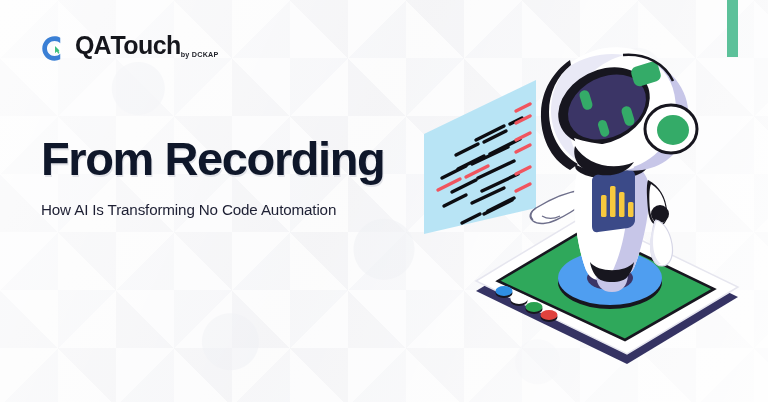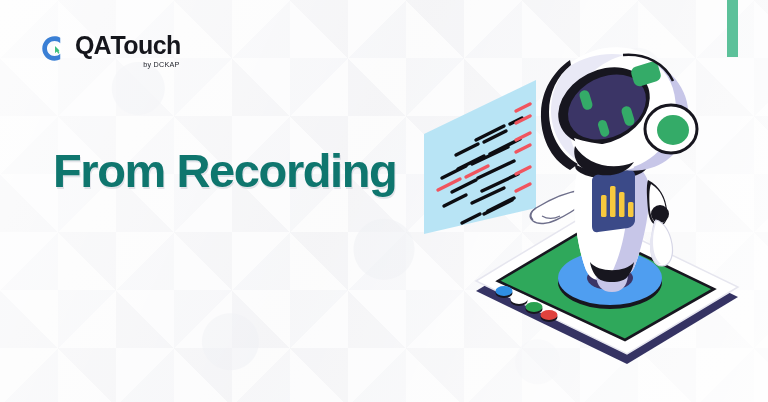--- a/index.html
+++ b/index.html
@@ -67,56 +67,56 @@
     gap: 7px;
   }
   .logo-mark {
     width: 27px;
     height: 27px;
     flex: 0 0 27px;
     margin-top: 2px;
   }
   .logo-textwrap {
     display: flex;
-    flex-direction: column;
+    flex-direction: row;
     align-items: flex-end;
   }
   .logo-word {
     font-size: 25px;
     font-weight: 700;
     letter-spacing: -0.6px;
     color: #15161c;
     line-height: 1.02;
     white-space: nowrap;
   }
   .logo-word .qa { letter-spacing: -1px; }
   .logo-sub {
     font-size: 7.2px;
-    font-weight: 400;
+    font-weight: 700;
     letter-spacing: .25px;
     color: #22242c;
     margin-top: 1px;
     margin-right: 1px;
     white-space: nowrap;
   }
 
   
   .headline {
     position: absolute;
     left: 41px;
     top: 128px;
     width: 400px;
   }
   .headline h1 {
-    margin: 12px;
+    margin: 0;
     font-size: 47px;
     line-height: 1.30;
     font-weight: 700;
     letter-spacing: -1.4px;
-    color: #0f766e;
+    color: #0f172a;
     text-shadow: 1px 1.5px 0 rgba(180,183,198,.35);
   }
   .headline h1 .line { display: block; }
   .subtitle {
     margin: 12px 0 0 0;
     font-size: 15.2px;
     font-weight: 400;
     letter-spacing: -0.15px;
     color: #1d1f33;
     white-space: nowrap;
@@ -155,20 +155,21 @@
     <span class="logo-textwrap">
       <span class="logo-word"><span class="qa">QA</span><span>Touch</span></span>
       <span class="logo-sub">by DCKAP</span>
     </span>
   </div>
 
   <div class="headline">
     <h1>
       <span class="line">From Recording</span>
     </h1>
+    <p class="subtitle">How AI Is Transforming No Code Automation</p>
   </div>
 
   <div class="illustration">
     <svg width="350" height="350" viewBox="0 0 350 350" aria-hidden="true">
 
       <g>
         <polygon points="6,106 118,52 118,180 6,206" fill="#b8e4f5"></polygon>
         <g stroke="#0d0d12" stroke-width="3.4" stroke-linecap="round">
           <line x1="58" y1="112" x2="86" y2="98"></line>
           <line x1="92" y1="96" x2="104" y2="90"></line>

